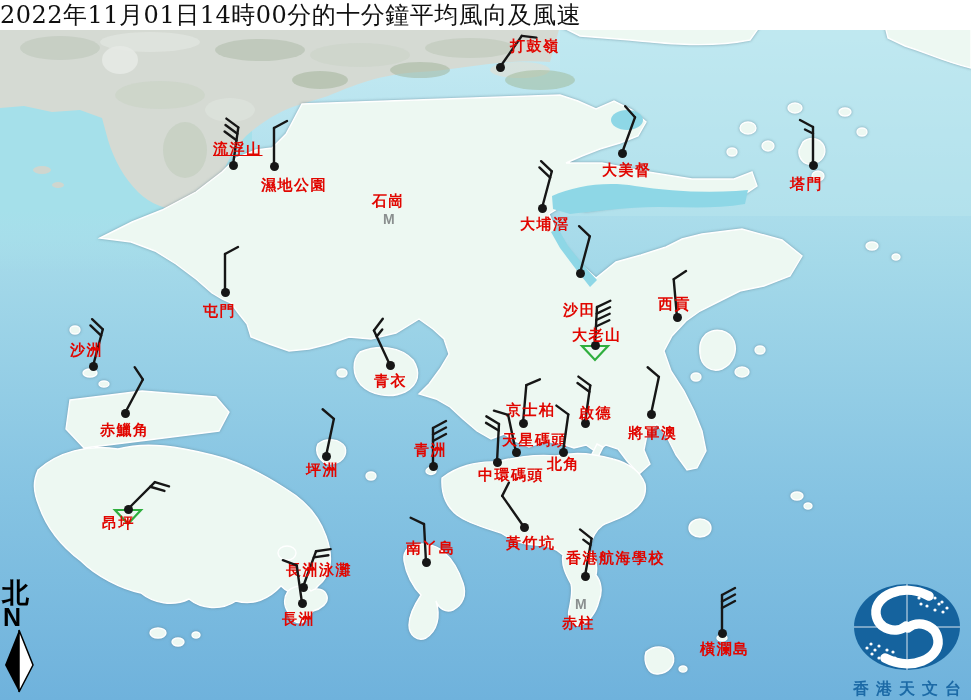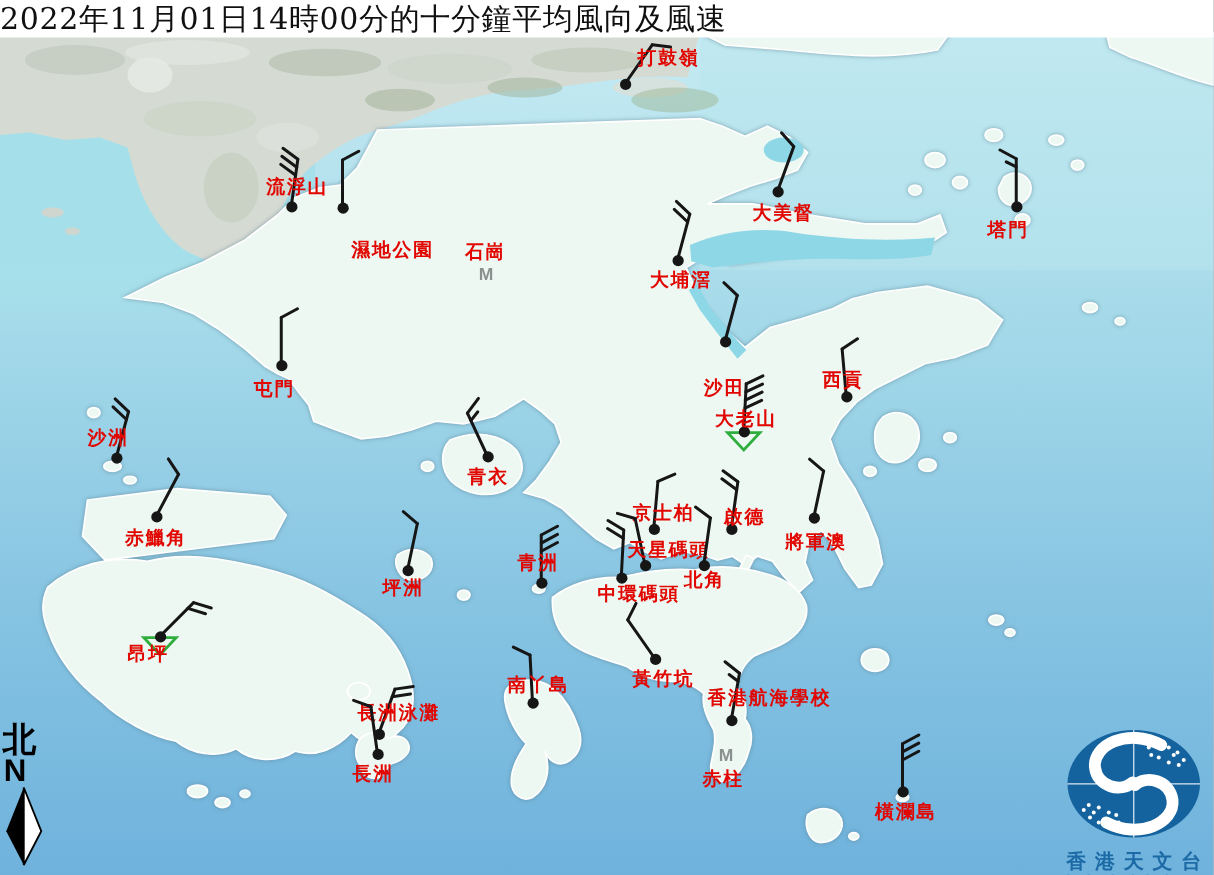--- a/index.html
+++ b/index.html
@@ -144,31 +144,31 @@
       <div class="station" style="left: 233px; top: 165px;">
         <svg width="110" height="110" viewBox="-55 -55 110 110" class="barb">
           <g transform="rotate(8)">
             <line x1="0" y1="0" x2="0" y2="-38"></line>
             <line x1="0" y1="-38" x2="-13" y2="-45"></line>
             <line x1="0" y1="-31.5" x2="-13" y2="-38.5"></line>
             <line x1="0" y1="-25" x2="-13" y2="-32"></line>
           </g>
         </svg>
         <div class="dot"></div>
-        <div class="slabel" style="left: -20px; top: -24px;">流浮山</div>
+        <div class="slabel" style="left: -20px; top: -24px; text-decoration: underline;">流浮山</div>
       </div>
       <div class="station" style="left: 274px; top: 166px;">
         <svg width="110" height="110" viewBox="-55 -55 110 110" class="barb">
           <g transform="rotate(0)">
             <line x1="0" y1="0" x2="0" y2="-38"></line>
             <line x1="0" y1="-38" x2="13" y2="-45"></line>
           </g>
         </svg>
         <div class="dot"></div>
-        <div class="slabel" style="left: -13px; top: 26px; margin-left: 20px;">濕地公園</div>
+        <div class="slabel" style="left: -13px; top: 11px;">濕地公園</div>
       </div>
       <div class="station" style="left: 622px; top: 153px;">
         <svg width="110" height="110" viewBox="-55 -55 110 110" class="barb">
           <g transform="rotate(20)">
             <line x1="0" y1="0" x2="0" y2="-38"></line>
             <line x1="0" y1="-38" x2="-13" y2="-45"></line>
           </g>
         </svg>
         <div class="dot"></div>
         <div class="slabel" style="left: -20px; top: 9px;">大美督</div>

